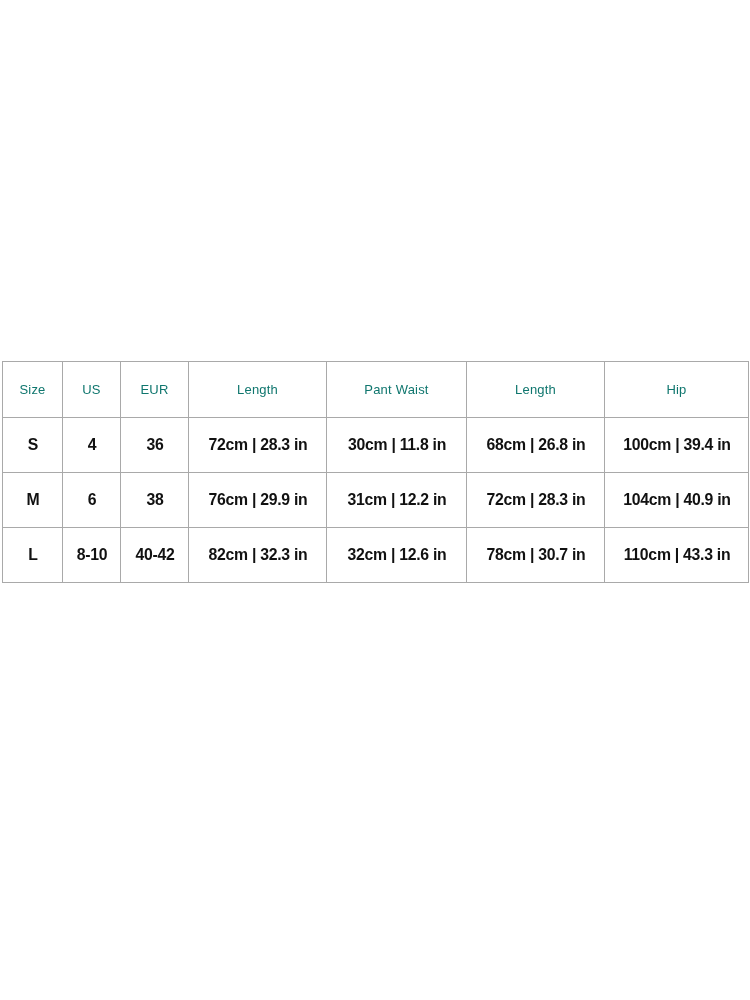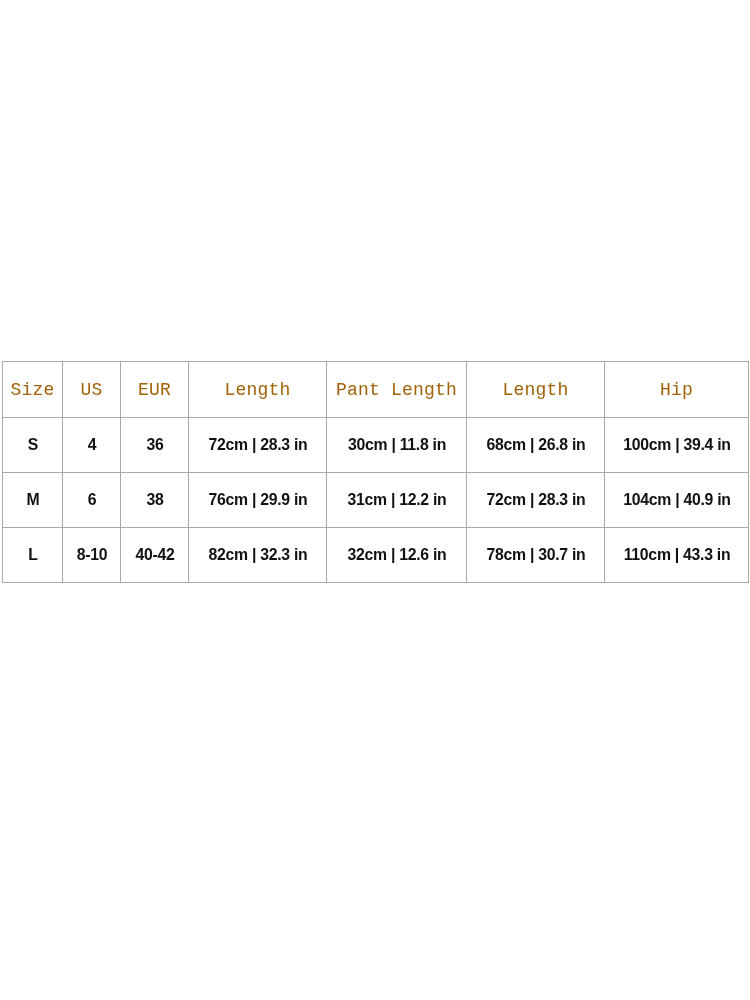--- a/index.html
+++ b/index.html
@@ -36,25 +36,25 @@
     border: 1px solid #a9a9a9;
     text-align: center;
     vertical-align: middle;
     padding: 0;
     background: #ffffff;
   }
 
   
   table.size-chart thead th {
     height: 55px;
-    color: #a16207;
+    color: #0f766e;
     font-weight: 400;
-    font-size: 18px;
+    font-size: 13px;
     letter-spacing: 0.2px;
-    font-family: Liberation Mono, monospace;
+    font-family: Liberation Sans, sans-serif;
   }
 
   
   table.size-chart tbody td {
     height: 54px;
     color: #111111;
     font-weight: 700;
     font-size: 17px;
     font-family: "Liberation Sans", sans-serif;
     letter-spacing: -0.3px;
@@ -89,21 +89,21 @@
       <col class="c-pant">
       <col class="c-waist">
       <col class="c-hip">
     </colgroup>
     <thead>
       <tr>
         <th>Size</th>
         <th>US</th>
         <th>EUR</th>
         <th>Length</th>
-        <th>Pant Length</th>
+        <th>Pant Waist</th>
         <th>Length</th>
         <th>Hip</th>
       </tr>
     </thead>
     <tbody>
       <tr>
         <td class="size-col">S</td>
         <td class="us-col">4</td>
         <td class="eur-col">36</td>
         <td>72cm | 28.3 in</td>

